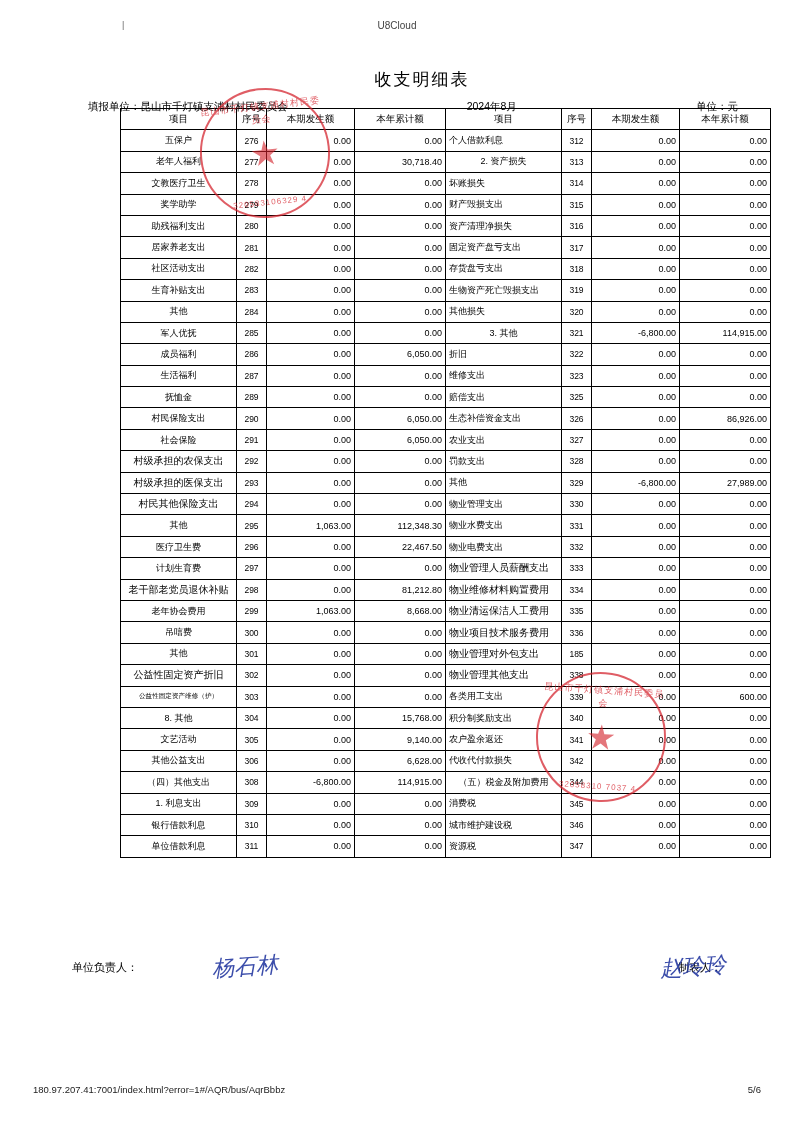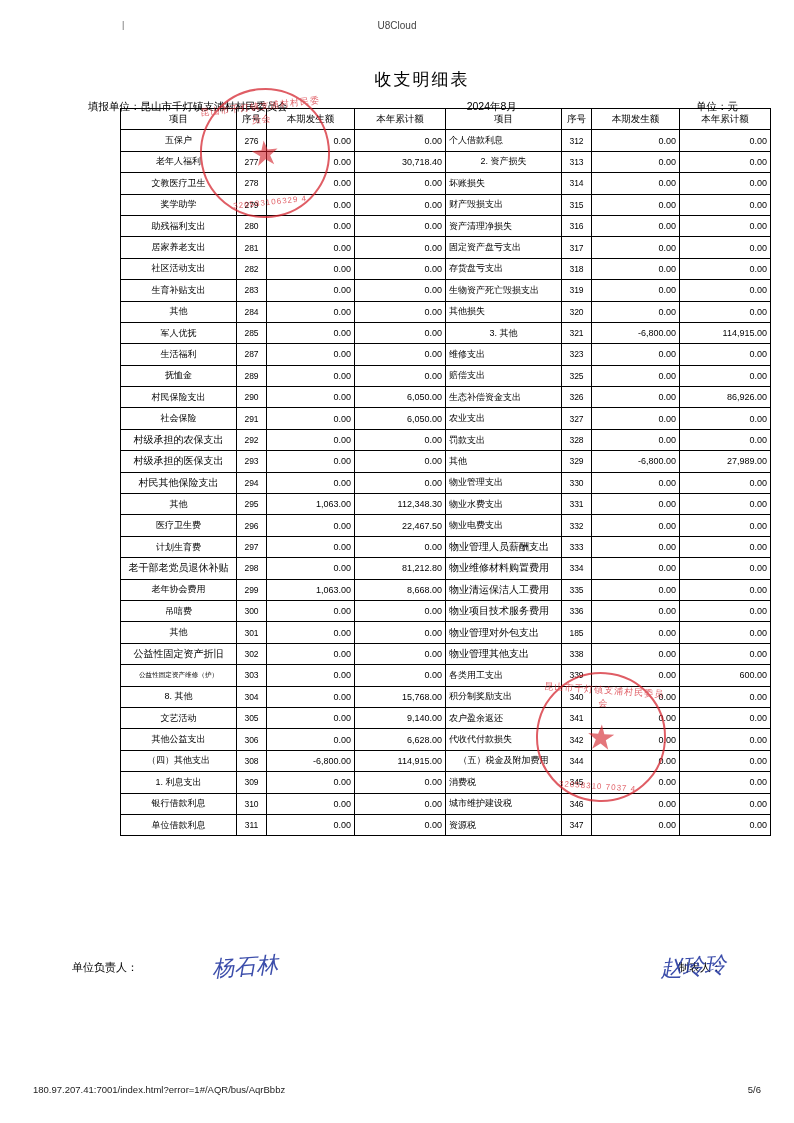--- a/index.html
+++ b/index.html
@@ -301,20 +301,30 @@
           <td class="c-name">军人优抚</td>
           <td class="c-no">285</td>
           <td class="c-num">0.00</td>
           <td class="c-num">0.00</td>
           <td class="c-name left">3. 其他</td>
           <td class="c-no">321</td>
           <td class="c-num">-6,800.00</td>
           <td class="c-num">114,915.00</td>
         </tr>
         <tr>
+          <td class="c-name">成员福利</td>
+          <td class="c-no">286</td>
+          <td class="c-num">0.00</td>
+          <td class="c-num">6,050.00</td>
+          <td class="c-name left2">折旧</td>
+          <td class="c-no">322</td>
+          <td class="c-num">0.00</td>
+          <td class="c-num">0.00</td>
+        </tr>
+        <tr>
           <td class="c-name">生活福利</td>
           <td class="c-no">287</td>
           <td class="c-num">0.00</td>
           <td class="c-num">0.00</td>
           <td class="c-name left2">维修支出</td>
           <td class="c-no">323</td>
           <td class="c-num">0.00</td>
           <td class="c-num">0.00</td>
         </tr>
         <tr>

